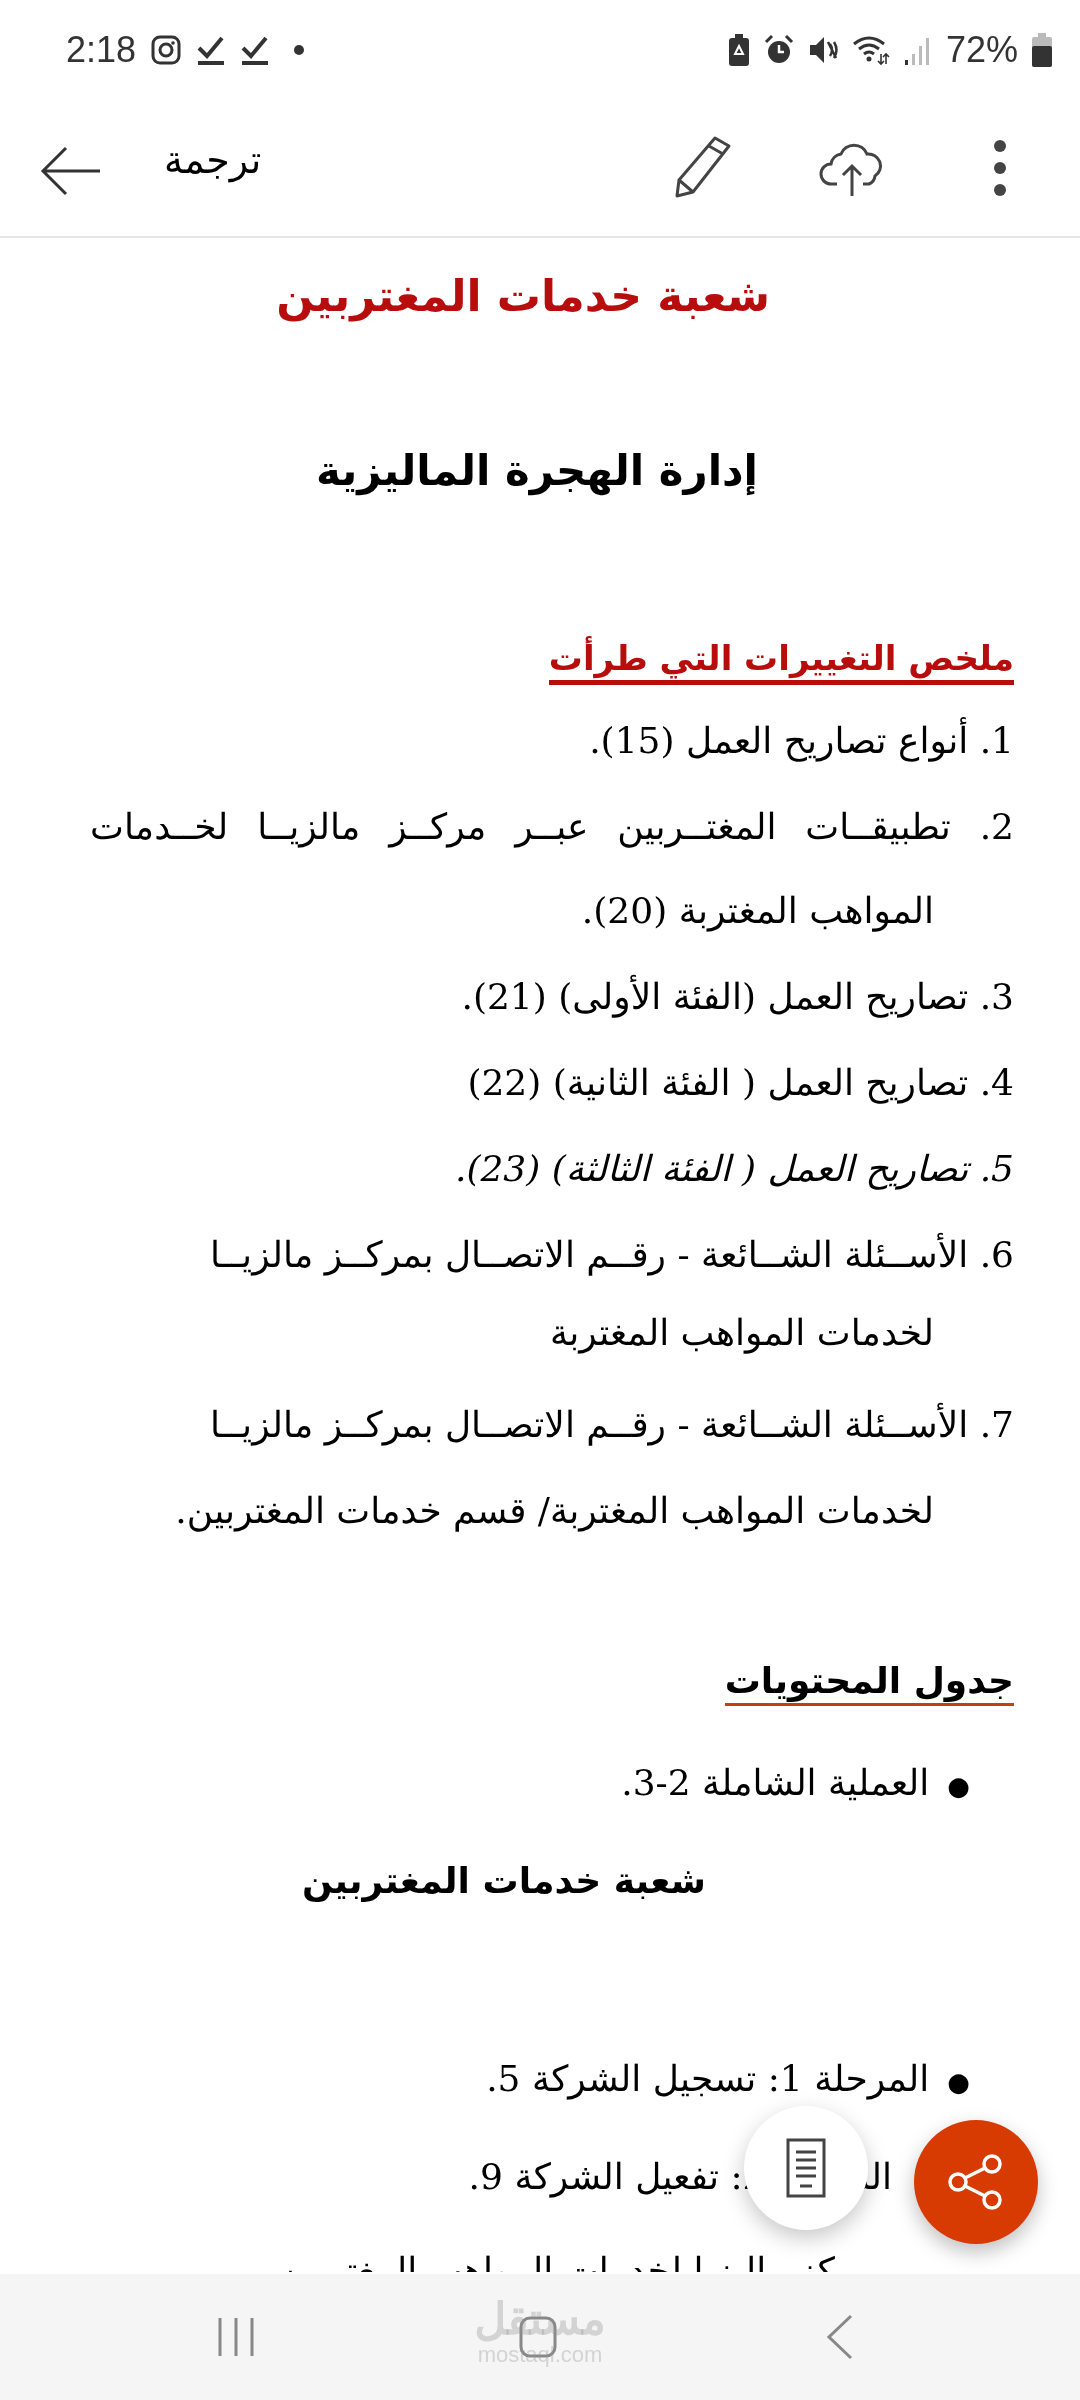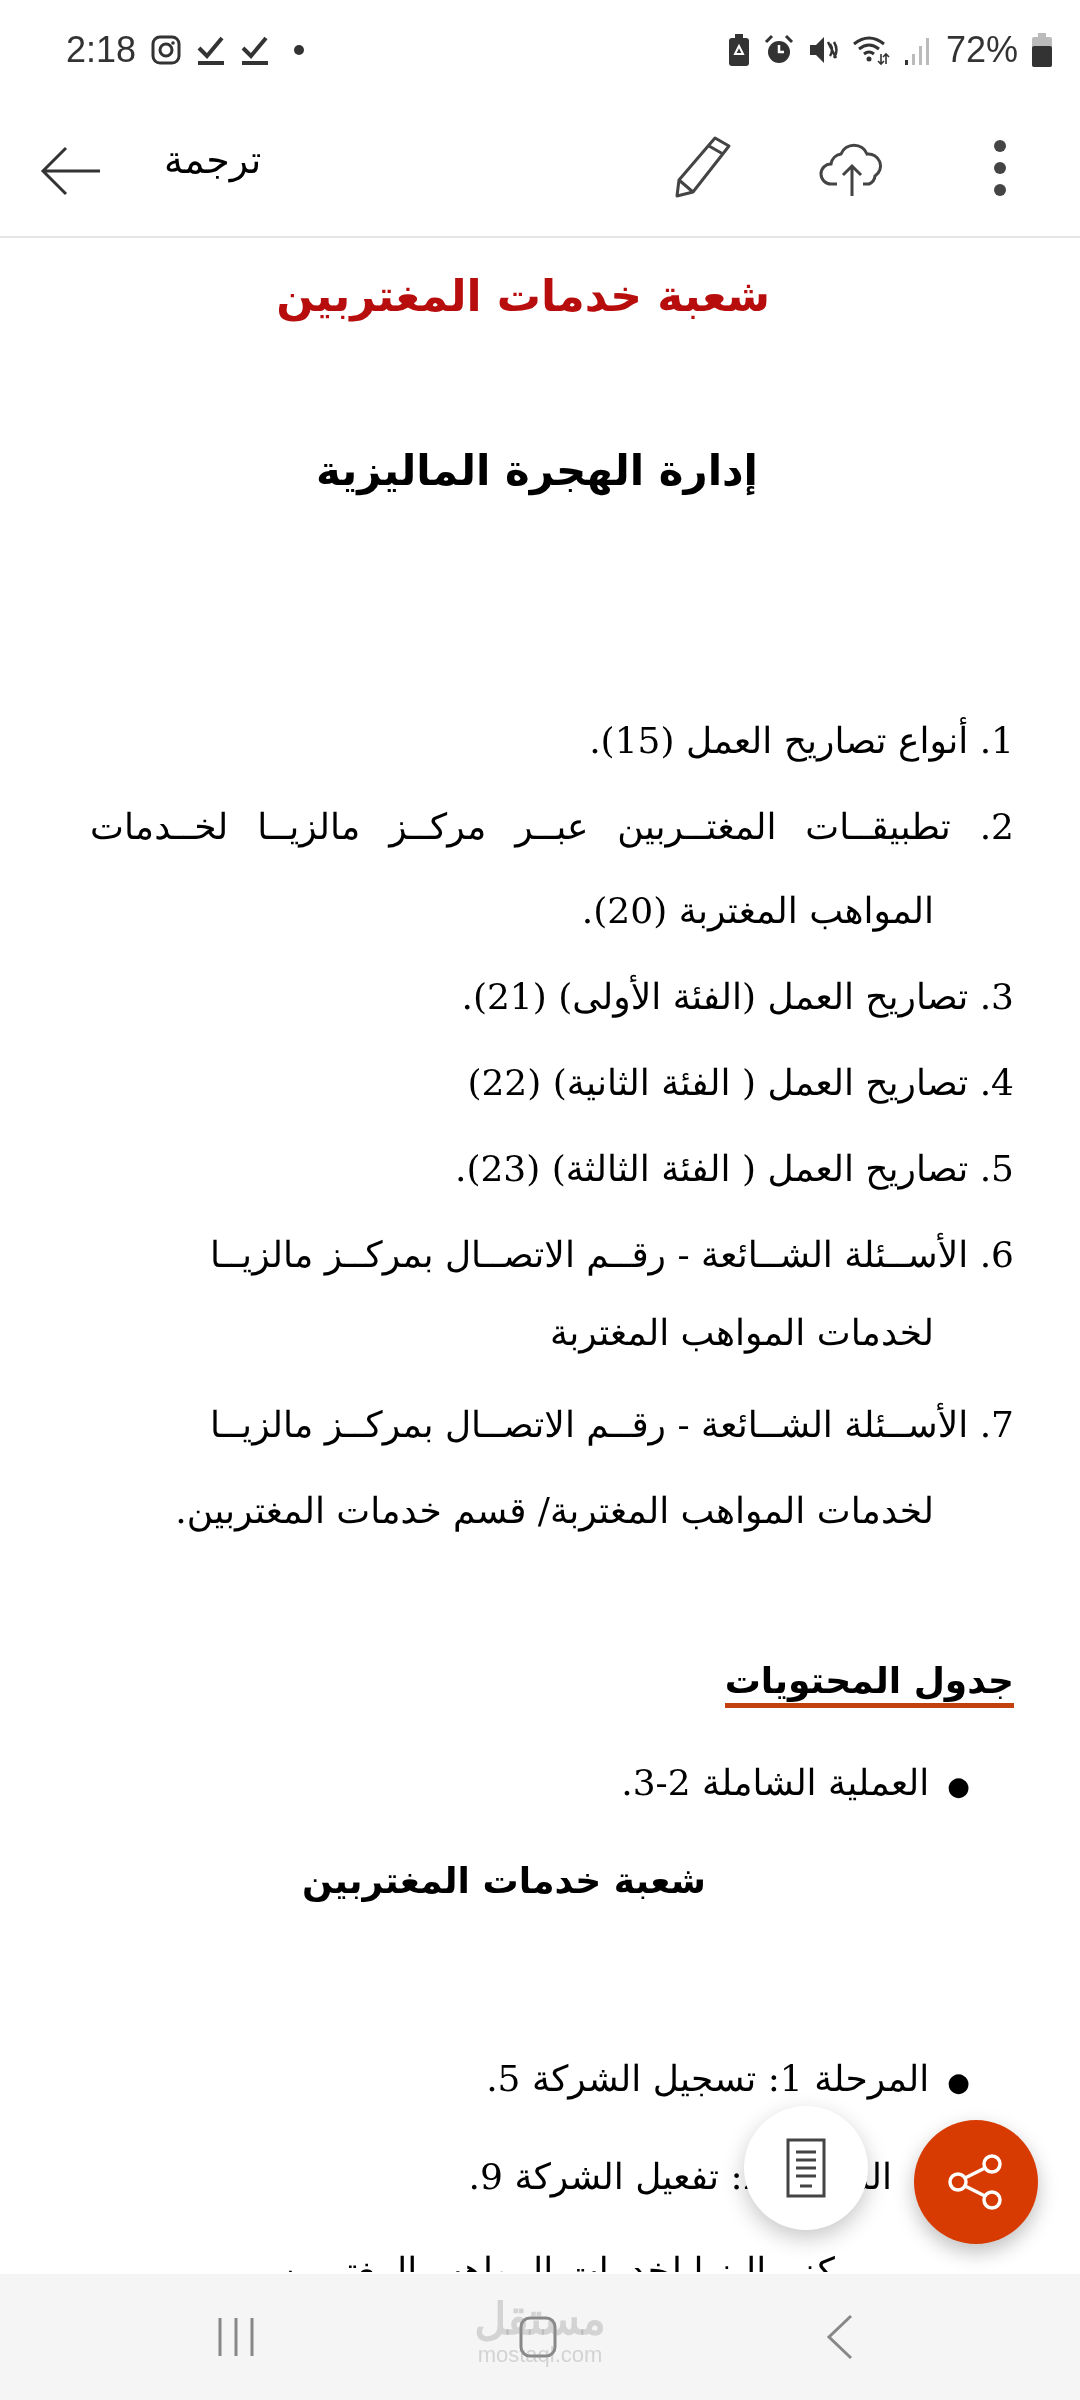--- a/index.html
+++ b/index.html
@@ -18,21 +18,21 @@
   .app-bar .back-btn { position: absolute; left: 36px; top: 36px; width: 70px; height: 70px; display: flex; align-items: center; justify-content: center; }
   .app-bar .title { position: absolute; left: 164px; top: 38px; font-family: "DejaVu Sans", sans-serif; font-size: 38px; color: #000000; }
   .icon-btn { position: absolute; display: flex; align-items: center; justify-content: center; }
 
   
   .doc { position: absolute; top: 240px; left: 0; width: 1080px; height: 2032px; overflow: hidden; direction: rtl; margin-left: 14px; }
   .doc-line { position: absolute; white-space: nowrap; }
   .red-title { color: #b80d0d; font-family: "DejaVu Sans", sans-serif; font-weight: bold; font-size: 44px; }
   .black-title { color: #000; font-family: "DejaVu Sans", sans-serif; font-weight: bold; font-size: 42px; }
   .underline-red { color: #b80d0d; font-family: "DejaVu Sans", sans-serif; font-weight: bold; font-size: 34px; border-bottom: 5px solid #b80d0d; padding-bottom: 2px; }
-  .underline-black { color: #000; font-family: "DejaVu Sans", sans-serif; font-weight: bold; font-size: 36px; border-bottom: 5px solid #c2410c; padding-bottom: 2px; }
+  .underline-black { color: #000; font-family: "DejaVu Sans", sans-serif; font-weight: bold; font-size: 36px; border-bottom: 3px solid #c2410c; padding-bottom: 2px; }
   .body-text { font-family: "DejaVu Serif", serif; font-size: 36px; color: #000; }
   .bullet::before { content: "●"; font-size: 26px; margin-left: 18px; vertical-align: middle; }
 
   
   .fab-share { position: absolute; left: 914px; top: 2120px; width: 124px; height: 124px; border-radius: 50%; background: #d83b01; box-shadow: 0 8px 20px rgba(0,0,0,0.25); display: flex; align-items: center; justify-content: center; }
   .fab-reader { position: absolute; left: 744px; top: 2106px; width: 124px; height: 124px; border-radius: 50%; background: #ffffff; box-shadow: 0 8px 22px rgba(0,0,0,0.22); display: flex; align-items: center; justify-content: center; }
 
   
   .nav-bar { position: absolute; top: 2274px; left: 0; width: 1080px; height: 126px; background: #f5f5f5; }
   .nav-btn { position: absolute; top: 0; height: 126px; width: 140px; display: flex; align-items: center; justify-content: center; }
@@ -139,39 +139,40 @@
         <circle cx="8" cy="6" r="6" fill="#444"></circle>
         <circle cx="8" cy="28" r="6" fill="#444"></circle>
         <circle cx="8" cy="50" r="6" fill="#444"></circle>
       </svg>
   </div>
 </div>
 
 <div class="doc">
   <div class="doc-line red-title" style="right:324px; top:30px;">شعبة خدمات المغتربين</div>
   <div class="doc-line black-title" style="right:336px; top:206px;">إدارة الهجرة الماليزية</div>
+  <div class="doc-line underline-red" style="right:80px; top:398px;">ملخص التغييرات التي طرأت</div>
 
   <div class="doc-line body-text" style="right:80px; top:480px;">
     <span>1.</span>
     <span>أنواع تصاريح العمل (15).</span>
   </div>
   <div class="doc-line body-text" style="right:80px; top:566px; left:76px; text-align:justify; text-align-last:justify;">
     <span>2.</span>
     <span>تطبيقــات المغتــربين عبــر مركــز مالزيــا لخــدمات</span>
   </div>
   <div class="doc-line body-text" style="right:160px; top:650px;">المواهب المغتربة (20).</div>
   <div class="doc-line body-text" style="right:80px; top:736px;">
     <span>3.</span>
     <span>تصاريح العمل (الفئة الأولى) (21).</span>
   </div>
   <div class="doc-line body-text" style="right:80px; top:822px;">
     <span>4.</span>
     <span>تصاريح العمل ( الفئة الثانية) (22)</span>
   </div>
-  <div class="doc-line body-text" style="right:80px; top:908px;">
+  <div class="doc-line body-text" style="right:80px; top:908px;font-style:italic;">
     <span>5.</span>
     <span>تصاريح العمل ( الفئة الثالثة) (23).</span>
   </div>
   <div class="doc-line body-text" style="right:80px; top:994px;">
     <span>6.</span>
     <span>الأســئلة الشــائعة - رقــم الاتصــال بمركــز مالزيــا</span>
   </div>
   <div class="doc-line body-text" style="right:160px; top:1072px;">لخدمات المواهب المغتربة</div>
   <div class="doc-line body-text" style="right:80px; top:1164px;">
     <span>7.</span>

